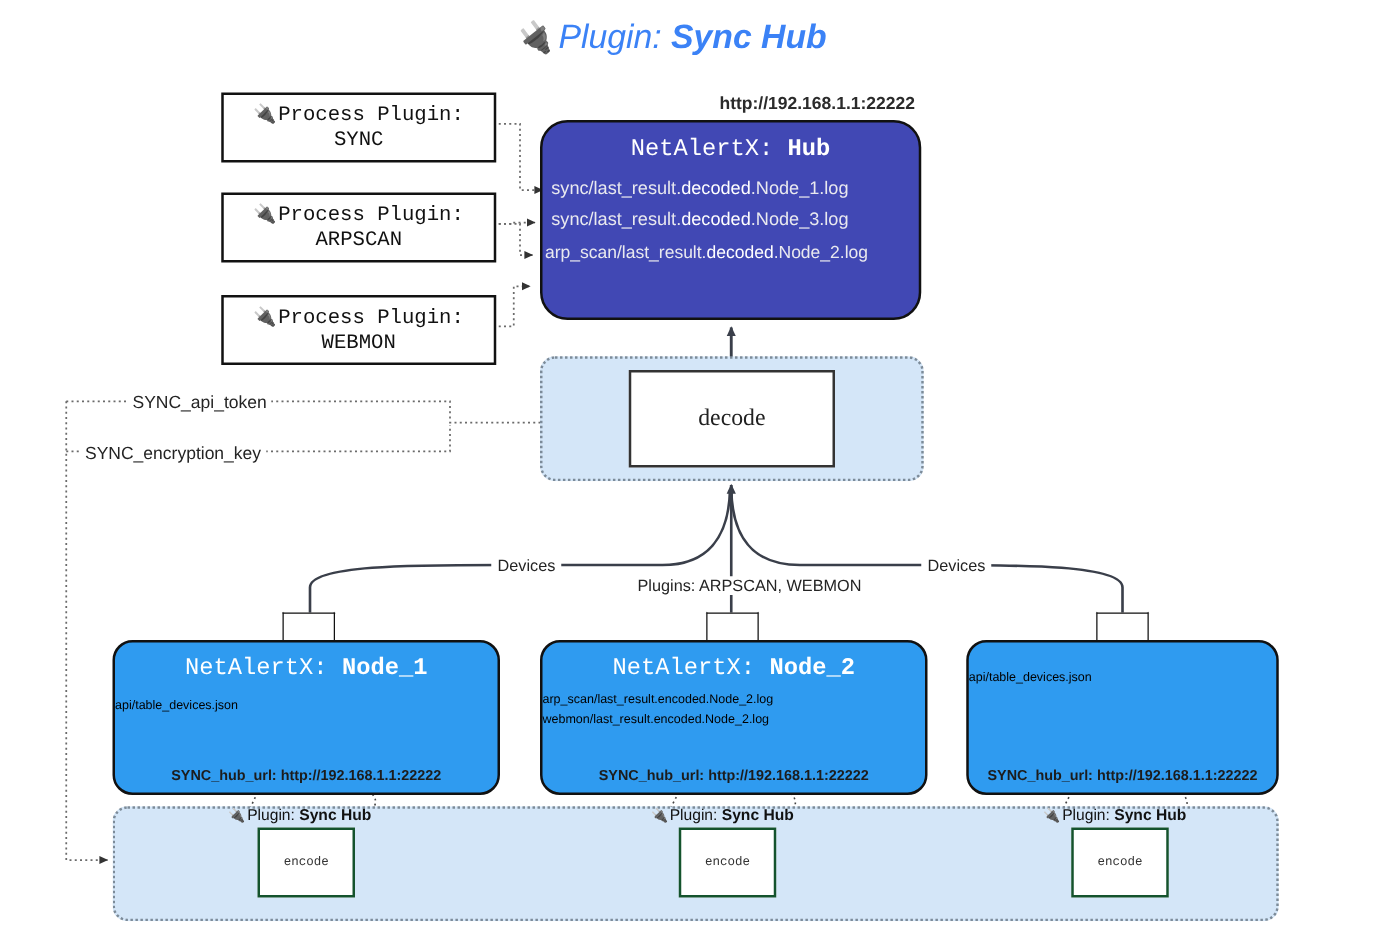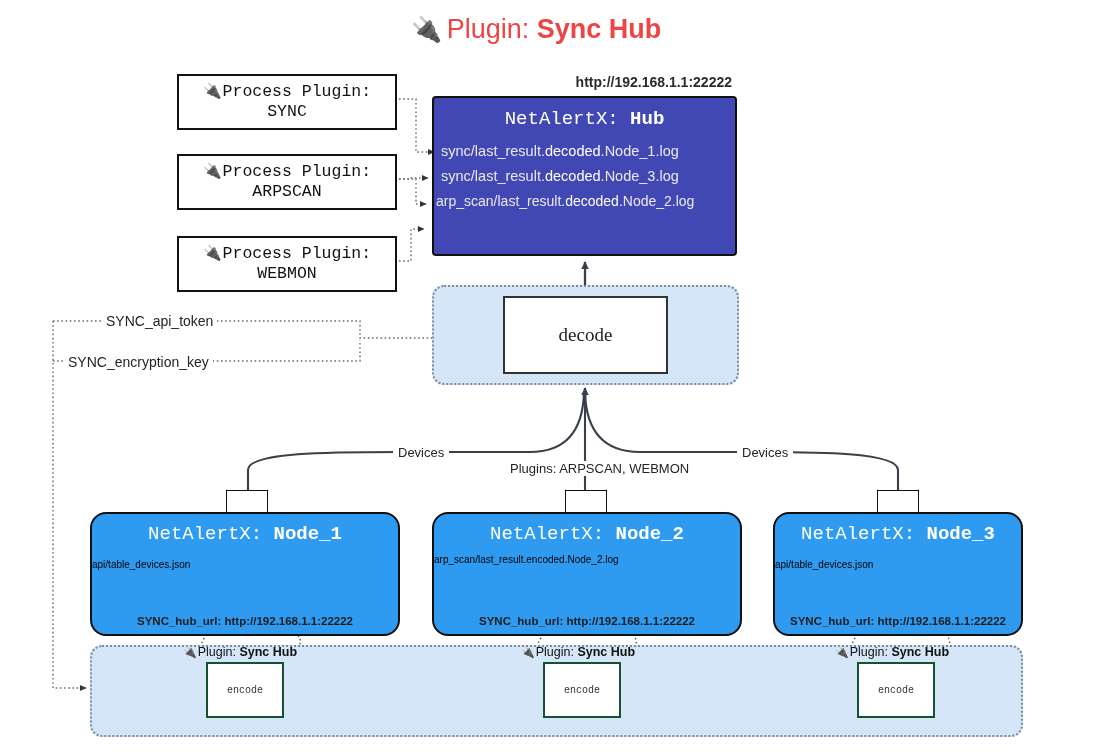--- a/index.html
+++ b/index.html
@@ -21,22 +21,23 @@
     width: 1117px; height: 754px;
     pointer-events: none;
   }
   .node { position: absolute; }
 
   
   #title {
     left: 0; top: 14px; width: 1073px;
     text-align: center;
     font-size: 27px;
-    color: #ef4444;
-    white-space: nowrap;
+    color: #3b82f6;
+    white-space: nowrap;
+    font-style: italic;
   }
   #title .plug { font-size: 25px; margin-right: 4px; }
   #title .bold { font-weight: bold; }
 
   
   .proc-box {
     width: 220px; height: 56px;
     border: 2px solid #111;
     background: #ffffff;
     font-family: "Liberation Mono", "DejaVu Sans Mono", monospace;
@@ -62,21 +63,21 @@
     text-align: right;
     font-size: 14px;
     font-weight: bold;
     color: #2b2b2b;
   }
   #hub-box {
     left: 432px; top: 96px;
     width: 305px; height: 160px;
     background: #4148b4;
     border: 2.5px solid #111;
-    border-radius: 4px;
+    border-radius: 22px;
     padding-top: 10px;
   }
   #hub-box .hub-title {
     text-align: center;
     font-family: "Liberation Mono", "DejaVu Sans Mono", monospace;
     font-size: 19px;
     color: #ffffff;
     white-space: nowrap;
     margin-bottom: 9px;
   }
@@ -324,25 +325,25 @@
 
   <div class="node node-box" id="node1">
     <div class="node-title"><span>NetAlertX: </span><span class="b">Node_1</span></div>
     <div class="node-sub">api/table_devices.json</div>
     <div class="node-hub">SYNC_hub_url: http://192.168.1.1:22222</div>
   </div>
 
   <div class="node node-box" id="node2">
     <div class="node-title"><span>NetAlertX: </span><span class="b">Node_2</span></div>
     <div class="node-sub two">arp_scan/last_result.encoded.Node_2.log</div>
+    <div class="node-sub two" style="margin-top:0">webmon/last_result.encoded.Node_2.log</div>
     <div class="node-hub">SYNC_hub_url: http://192.168.1.1:22222</div>
   </div>
 
   <div class="node node-box" id="node3">
-    <div class="node-title"><span>NetAlertX: </span><span class="b">Node_3</span></div>
     <div class="node-sub">api/table_devices.json</div>
     <div class="node-hub">SYNC_hub_url: http://192.168.1.1:22222</div>
   </div>
 
   <div class="node" id="bottom-wrap"></div>
 
   <div class="node enc-label" id="encl1"><span class="plug">🔌</span><span>Plugin: </span><span class="b">Sync Hub</span></div>
   <div class="node enc-box" id="enc1">encode</div>
 
   <div class="node enc-label" id="encl2"><span class="plug">🔌</span><span>Plugin: </span><span class="b">Sync Hub</span></div>

